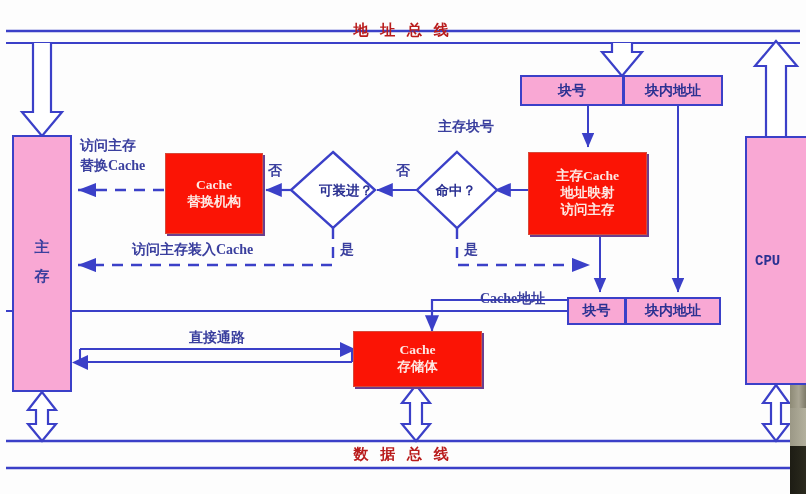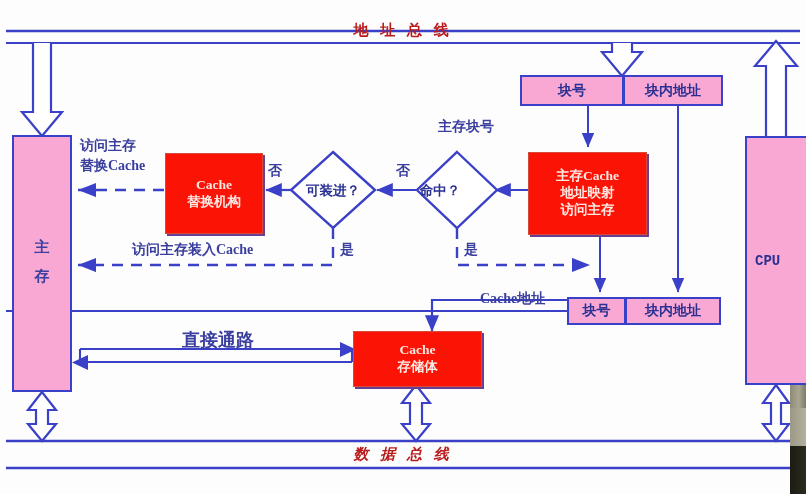--- a/index.html
+++ b/index.html
@@ -75,21 +75,21 @@
     align-items: center;
     justify-content: center;
     line-height: 1.9;
   }
   .diamond-text {
     position: absolute;
     color: #2b3192;
     font-weight: bold;
     font-size: 13.5px;
     white-space: nowrap;
-    text-align: center;
+    text-align: right;
   }
   .edge-shadow {
     position: absolute;
     background: linear-gradient(90deg, #8d8a76 0%, #a9a593 55%, #7d7a68 100%);
   }
 </style>
 </head>
 <body>
 
 <div id="stage">
@@ -207,21 +207,21 @@
     </g>
   </svg>
 
   <div class="edge-shadow" style="left:790px; top:308px; width:16px; height:100px;"></div>
   <div class="edge-shadow" style="left:790px; top:408px; width:16px; height:38px;
        background:linear-gradient(90deg,#9b9886,#b3b09d);"></div>
   <div class="edge-shadow" style="left:790px; top:446px; width:16px; height:48px;
        background:linear-gradient(90deg,#1d1c14,#2b2a1e);"></div>
 
   <div class="lbl bus-label" style="top:22px;">地 址 总 线</div>
-  <div class="lbl bus-label" style="top:446px;font-style:italic;">数 据 总 线</div>
+  <div class="lbl bus-label" style="top:446px;">数 据 总 线</div>
 
   <div class="whitebox" style="left:12px; top:135px; width:60px; height:257px;">
     <div class="vertlabel" style="position:static;">
       <span>主</span>
       <span>存</span>
     </div>
   </div>
 
   <div class="whitebox" style="left:745px; top:136px; width:92px; height:249px;
        justify-content:flex-start; padding-left:8px;">
@@ -266,15 +266,15 @@
   <div class="lbl" style="left:396px; top:163px; font-size:14px;">否</div>
   <div class="lbl" style="left:268px; top:163px; font-size:14px;">否</div>
   <div class="lbl" style="left:340px; top:242px; font-size:14px;">是</div>
   <div class="lbl" style="left:464px; top:242px; font-size:14px;">是</div>
 
   <div class="lbl" style="left:80px; top:138px; font-size:14px;">访问主存</div>
   <div class="lbl" style="left:80px; top:158px; font-size:14px;">替换Cache</div>
 
   <div class="lbl" style="left:132px; top:242px; font-size:14px;">访问主存装入Cache</div>
 
-  <div class="lbl" style="left:182px; top:330px; font-size:18px;">直接通路</div>
+  <div class="lbl" style="left:189px; top:330px; font-size:14px;">直接通路</div>
 
 </div>
 
 </body></html>

